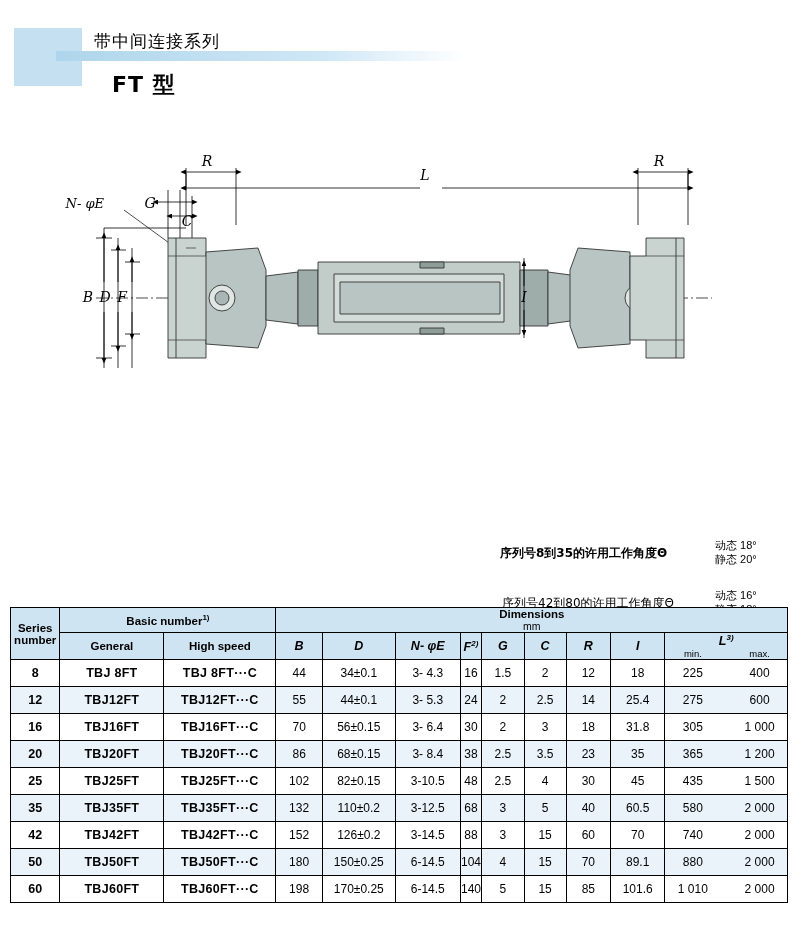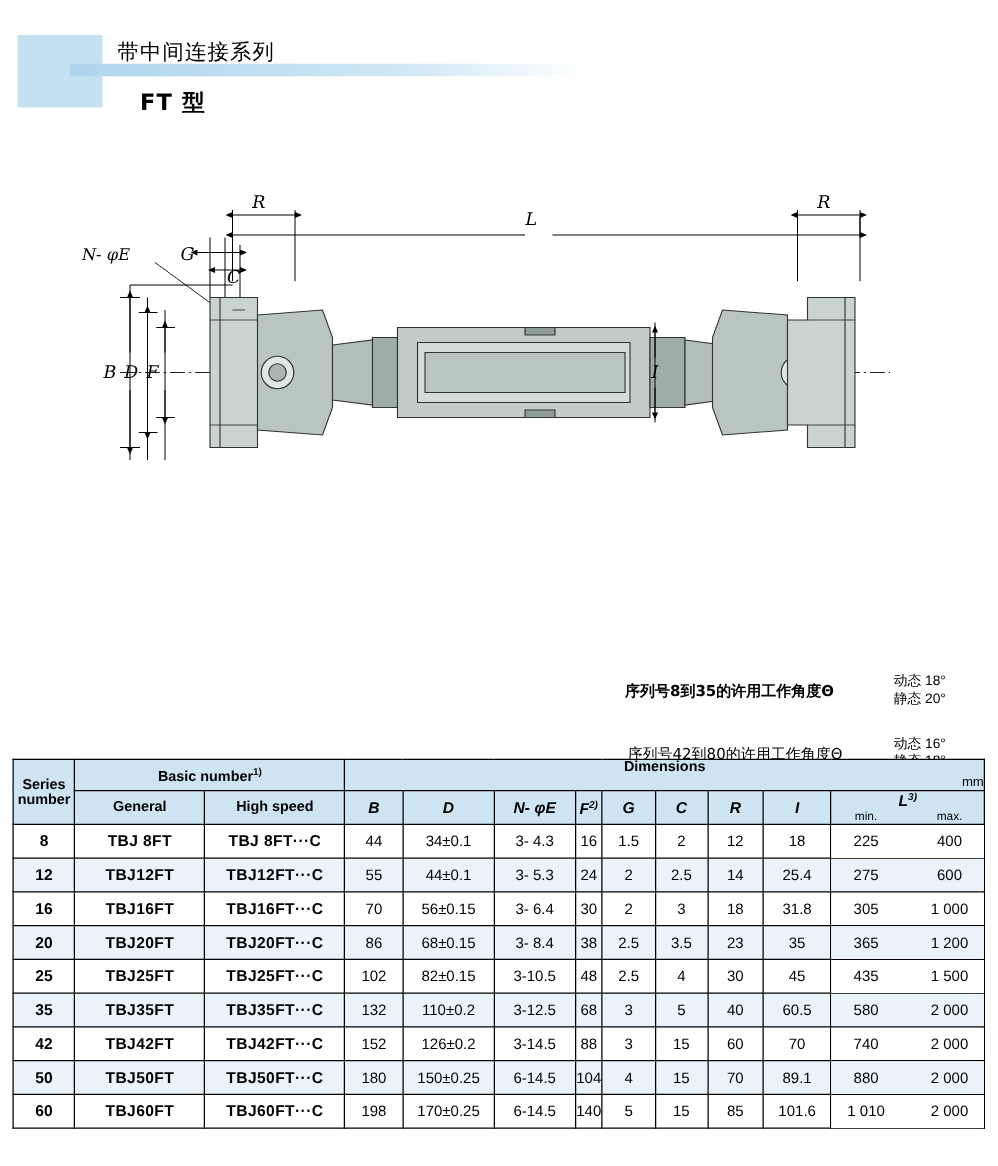--- a/index.html
+++ b/index.html
@@ -46,21 +46,21 @@
     top: 16px;
     font-size: 17px;
     font-family: "DejaVu Sans", sans-serif;
     letter-spacing: 1px;
     color: #000;
   }
   .header-subtitle {
     position: absolute;
     left: 112px;
     top: 56px;
-    font-size: 18px;
+    font-size: 22px;
     font-weight: bold;
     font-family: "DejaVu Sans", sans-serif;
     letter-spacing: 1px;
   }
 
   
   .drawing {
     position: absolute;
     left: 0;
     top: 130px;
@@ -92,21 +92,21 @@
   thead th {
     background: #cfe4f2;
     text-align: center;
     font-weight: bold;
     font-size: 11.5px;
     height: 22px;
   }
   .hdr-series { width: 47px; }
   .hdr-basic { width: 208px; }
   .subhdr { font-weight: bold; font-size: 11.5px; height: 26px; }
-  .dim-mm { font-size: 10.5px; font-weight: normal; display: block; text-align: right; }
+  .dim-mm { font-size: 10.5px; font-weight: normal; display: block; }
   .unit-cell { font-style: italic; font-weight: bold; font-size: 12.5px; }
   tbody td {
     height: 26px;
     text-align: center;
     font-size: 12px;
   }
   tbody tr:nth-child(odd) td { background: #ffffff; }
   tbody tr:nth-child(even) td { background: #eaf3fa; }
   .c-series { font-weight: bold; font-size: 12.5px; }
   .c-general, .c-high { font-weight: bold; font-size: 12.5px; letter-spacing: .3px; }

